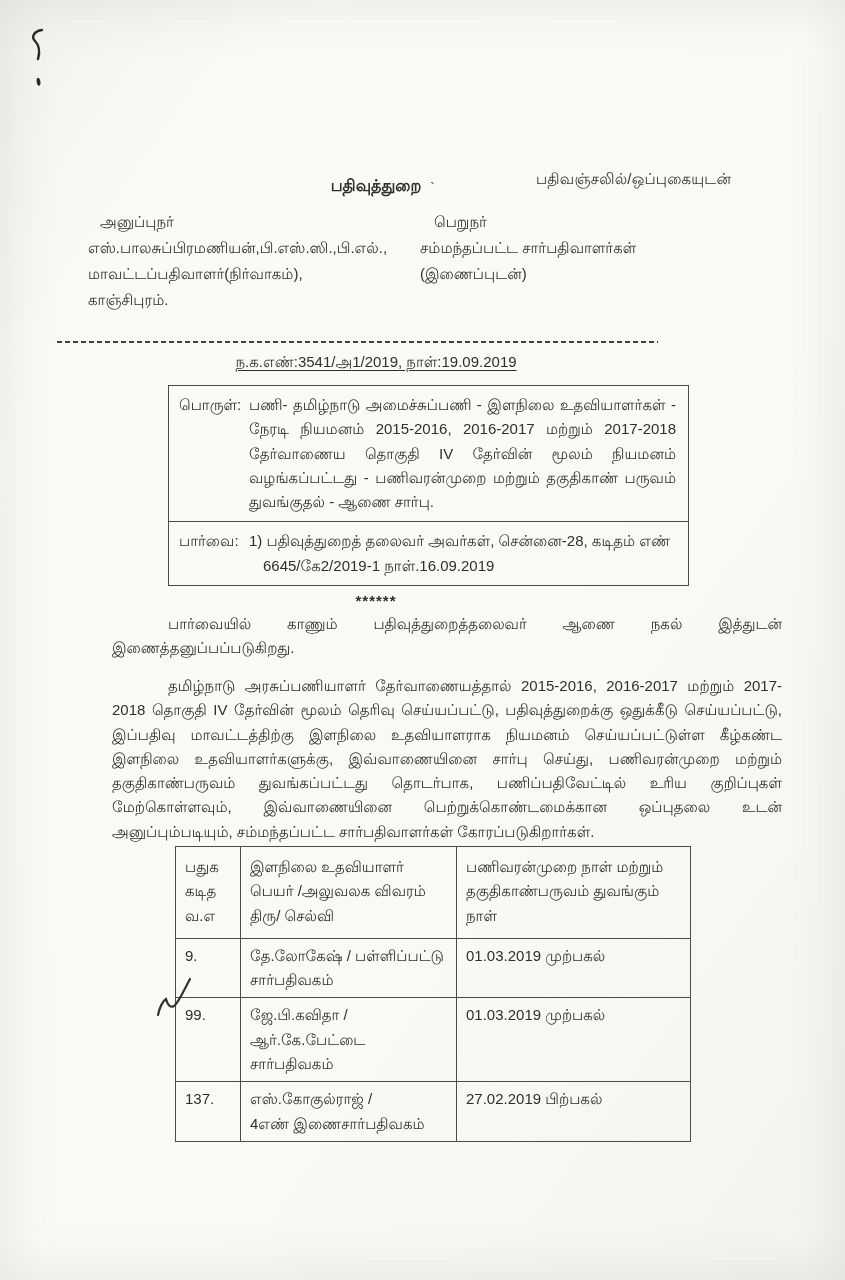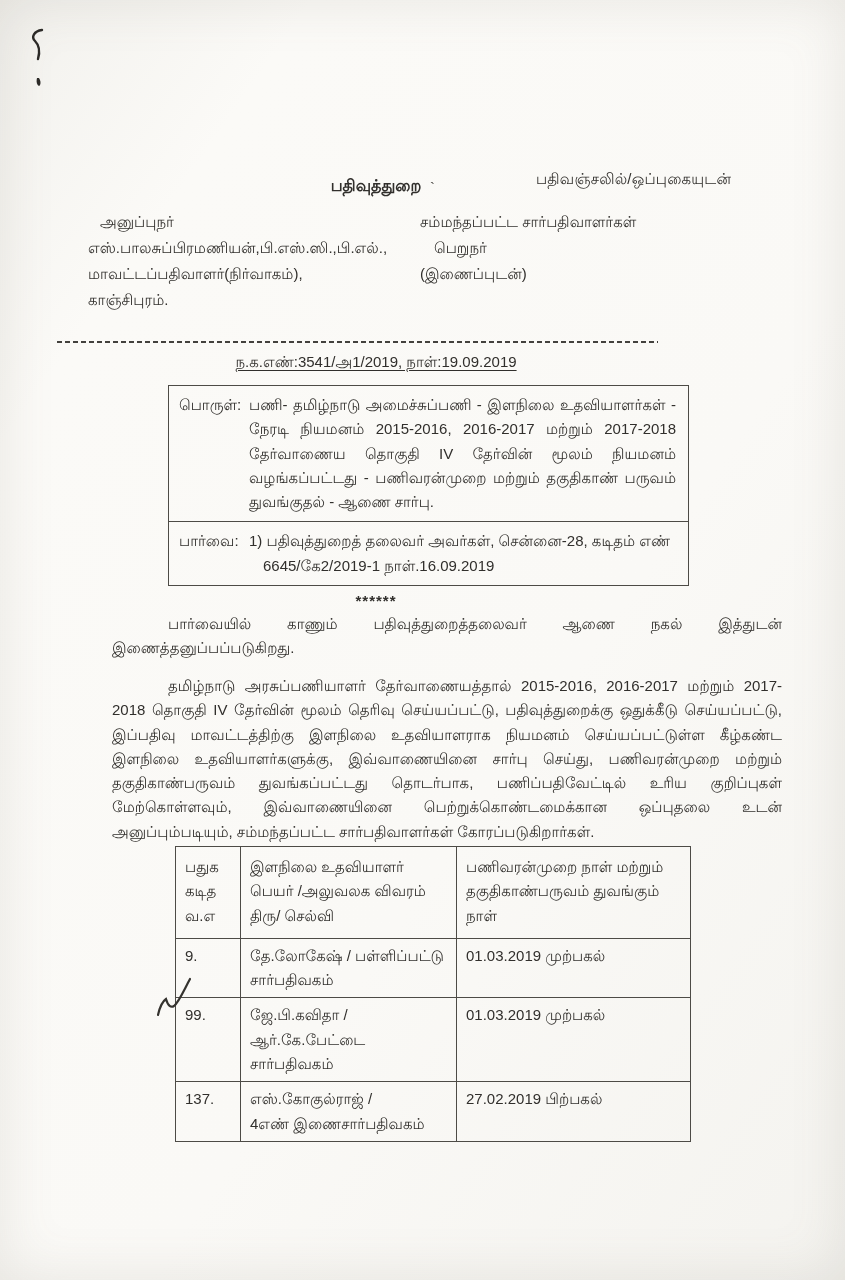--- a/index.html
+++ b/index.html
@@ -88,22 +88,22 @@
   <div class="abs title-stray">`</div>
 
   <div class="abs sender-block">
     <div class="addr-line blk-label">அனுப்புநர்</div>
     <div class="addr-line">எஸ்.பாலசுப்பிரமணியன்,பி.எஸ்.ஸி.,பி.எல்.,</div>
     <div class="addr-line">மாவட்டப்பதிவாளர்(நிர்வாகம்),</div>
     <div class="addr-line">காஞ்சிபுரம்.</div>
   </div>
 
   <div class="abs receiver-block">
+    <div class="addr-line blk-label">பெறுநர்</div>
     <div class="addr-line">சம்மந்தப்பட்ட சார்பதிவாளர்கள்</div>
-    <div class="addr-line blk-label">பெறுநர்</div>
     <div class="addr-line">(இணைப்புடன்)</div>
   </div>
 
   <div class="abs dashed-rule"></div>
 
   <div class="abs ref-line">ந.க.எண்:3541/அ1/2019, நாள்:19.09.2019</div>
 
   <div class="abs subject-box">
     <div class="box-row">
       <div class="box-label">பொருள்:</div>

